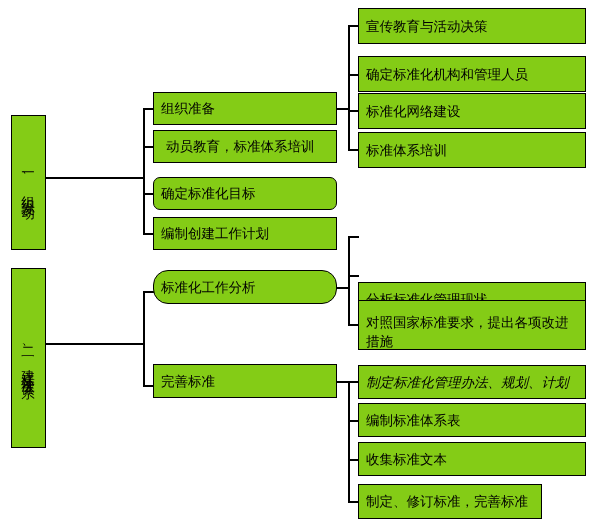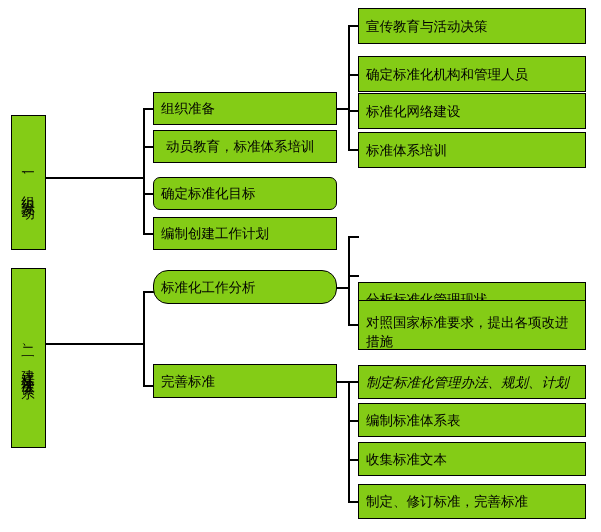--- a/index.html
+++ b/index.html
@@ -174,17 +174,17 @@
   </div>
 
   <div class="node h" style="left:358px; top:403px; width:228px; height:34px;">
     <span class="node-label">编制标准体系表</span>
   </div>
 
   <div class="node h" style="left:358px; top:442px; width:228px; height:34px;">
     <span class="node-label">收集标准文本</span>
   </div>
 
-  <div class="node h" style="left:358px; top:484px; width:228px; height:35px;">
+  <div class="node h" style="left:358px; top:484px; width:184px; height:35px;">
     <span class="node-label">制定、修订标准，完善标准</span>
   </div>
 
 </div>
 
 </body></html>

